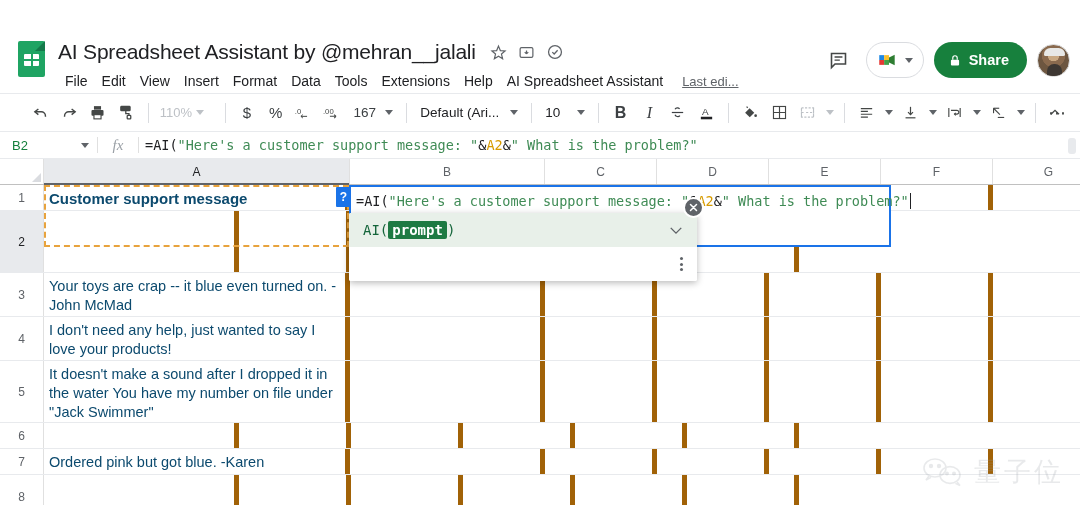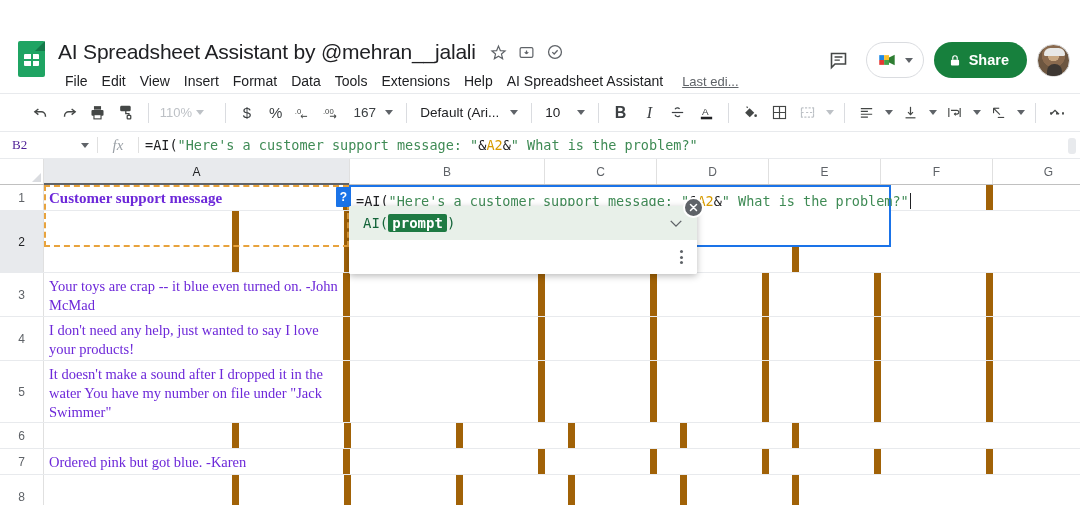--- a/index.html
+++ b/index.html
@@ -117,21 +117,21 @@
 
   
   .formula-bar {
     height: 28px; display: flex; align-items: center;
     border-top: 1px solid #e8eaed; border-bottom: 1px solid #e8eaed;
     background: #fff; position: relative;
   }
   .namebox {
     width: 97px; height: 100%; display: flex; align-items: center;
     justify-content: space-between; padding: 0 8px 0 12px;
-    font-size: 13px; color: #4c1d95; font-family: Liberation Serif, serif;
+    font-size: 13px; color: #15803d;
   }
   .fx-sep { width: 1px; height: 16px; background: #e0e0e0; }
   .fx-icon {
     width: 40px; text-align: center; font-size: 15px; color: #9aa0a6;
     font-family: "Liberation Serif", serif; font-style: italic;
   }
   .formula-text {
     flex: 1 1 auto; font-family: "DejaVu Sans Mono", monospace;
     font-size: 13.5px; color: #202124; white-space: pre; padding-left: 6px;
   }
@@ -169,23 +169,23 @@
   .rows { position: relative; }
   .row { display: flex; border-bottom: 1px solid #e8eaed; }
   .rowhead {
     width: 44px; flex: 0 0 44px; background: #fff;
     border-right: 1px solid #e0e0e0;
     display: flex; align-items: center; justify-content: center;
     font-size: 12px; color: #5f6368;
   }
   .rowhead.active { background: #e8eaed; color: #202124; }
   .cell {
-    flex: 0 0 auto; border-right: 7px solid #a16207;
-    padding: 4px 4px 3px 5px; font-size: 14.5px; color: #6d28d9;
-    line-height: 19px; overflow: hidden; font-family: Liberation Serif, serif;
+    flex: 0 0 auto; border-right: 5px solid #a16207;
+    padding: 4px 4px 3px 5px; font-size: 14.5px; color: #0c4a6e;
+    line-height: 19px; overflow: hidden;
   }
   .cell.bold { font-weight: bold; font-size: 15px; }
 
   
   .ants { position: absolute; border: 2px dashed #e8a33d; pointer-events: none; }
 
   
   .help-badge {
     position: absolute; width: 15px; height: 20px; background: #1a73e8;
     color: #fff; font-size: 12px; font-weight: bold;
@@ -574,21 +574,21 @@
       </div>
 
     </div>
 
     <div class="ants" style="left:44px;top:26px;width:305px;height:62px"></div>
 
     <div class="help-badge" style="left:336px;top:28px">?</div>
 
     <div class="edit-box" style="left:349px;top:26px;width:542px;height:62px"><span>=AI(</span><span class="f-str">"Here's a customer support message: "</span><span>&amp;</span><span class="f-ref">A2</span><span>&amp;</span><span class="f-str">" What is the problem?"</span><span class="caret-bar"></span></div>
 
-    <div class="fn-tooltip" style="left:349px;top:47px;width:348px;height:68px">
+    <div class="fn-tooltip" style="left:349px;top:54px;width:348px;height:68px">
       <div class="fn-sig">
         <span><span>AI(</span><span class="fn-arg">prompt</span><span>)</span></span>
         <span class="chev">
           <svg width="14" height="9" viewBox="0 0 16 10" fill="none" stroke="#5f6368" stroke-width="1.6">
               <path d="M2 2l6 6 6-6"></path>
             </svg>
         </span>
       </div>
       <div class="fn-body">
         <span class="kebab">
@@ -598,14 +598,27 @@
           </span>
       </div>
     </div>
 
     <div class="close-chip" style="left:683px;top:38px">
       <svg width="9" height="9" viewBox="0 0 12 12" stroke="#fff" stroke-width="2" stroke-linecap="round">
         <path d="M2 2l8 8M10 2l-8 8"></path>
       </svg>
     </div>
 
+    <div class="watermark">
+      <svg width="46" height="34" viewBox="0 0 46 34" fill="none" stroke="#9aa0a6" stroke-width="1.6">
+        <ellipse cx="15" cy="13" rx="11" ry="9"></ellipse>
+        <path d="M9 21l-3 4 5-2.6"></path>
+        <ellipse cx="30" cy="20" rx="10" ry="8.4"></ellipse>
+        <path d="M37 27l3 3.6-4.6-2.2"></path>
+        <circle cx="11" cy="11" r="1.4" fill="#9aa0a6"></circle>
+        <circle cx="19" cy="11" r="1.4" fill="#9aa0a6"></circle>
+        <circle cx="27" cy="18.5" r="1.2" fill="#9aa0a6"></circle>
+        <circle cx="34" cy="18.5" r="1.2" fill="#9aa0a6"></circle>
+      </svg>
+      <span class="wm-text">量子位</span>
+    </div>
   </div>
 </div>
 
 </body></html>

